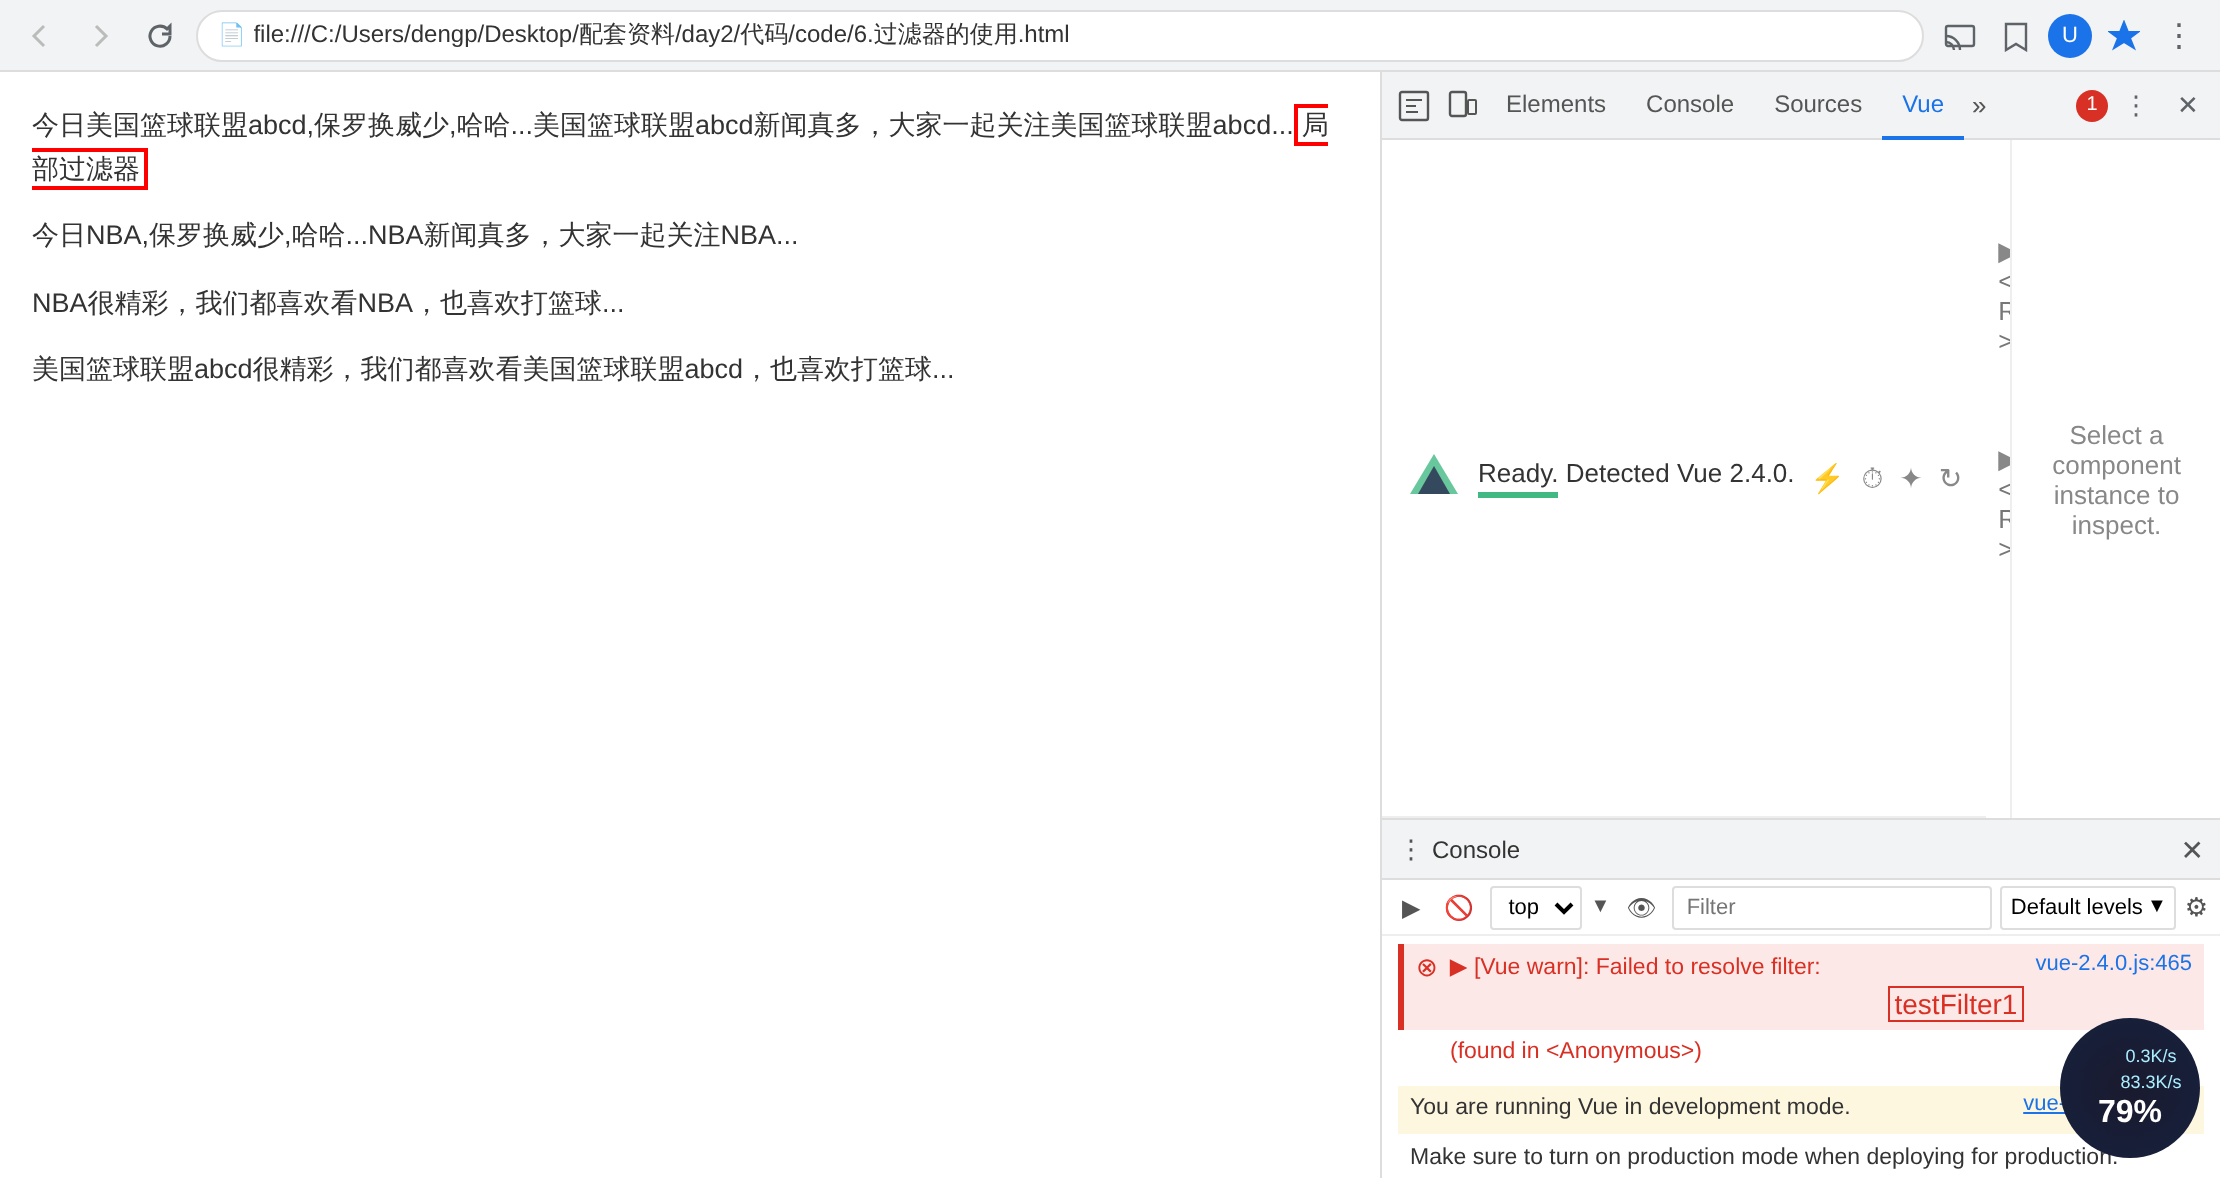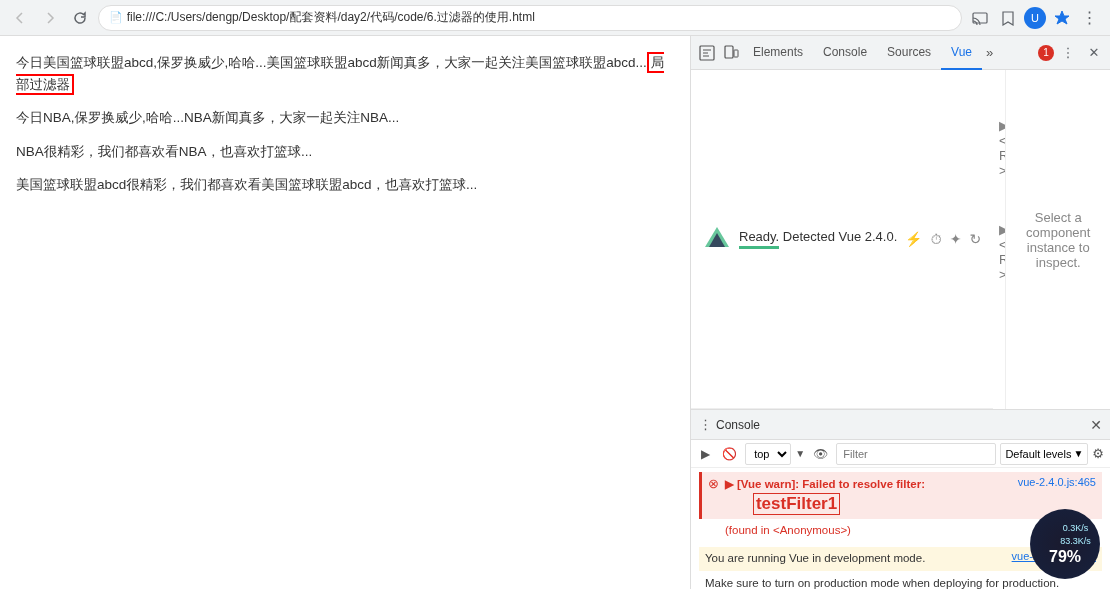--- a/index.html
+++ b/index.html
@@ -220,25 +220,25 @@
         <div class="console-default-levels">
           <span style="font-size:11px;">Default levels</span>
           <span style="font-size:10px;">▼</span>
         </div>
         <button class="console-gear">⚙</button>
       </div>
       <div class="console-content">
 
         <div style="display:flex;align-items:flex-start;gap:6px;background:#fce8e6;border-left:3px solid #d93025;padding:4px 6px;margin-bottom:3px;">
           <span style="color:#d93025;font-size:13px;">⊗</span>
-          <div style="flex:1;font-weight:bold;">
+          <div style="flex:1;">
             <div style="color:#d93025;font-size:11.5px;line-height:1.5;">
               ▶ <span>[Vue warn]: Failed to resolve filter:</span>
             </div>
-            <div style="color:#d93025;font-size:17px;margin-left:28px;">
+            <div style="color:#d93025;font-size:14px;margin-left:28px;text-align:right;">
               <span style="border:1px solid #d93025;padding:0 2px;display:inline-block;">testFilter1</span>
             </div>
           </div>
           <a href="#" style="color:#1a73e8;text-decoration:none;font-size:11px;white-space:nowrap;">vue-2.4.0.js:465</a>
         </div>
 
         <div style="padding:2px 6px 2px 26px;color:#d93025;font-size:11.5px;margin-bottom:9px;">
           <span>(found in &lt;Anonymous&gt;)</span>
         </div>
 

